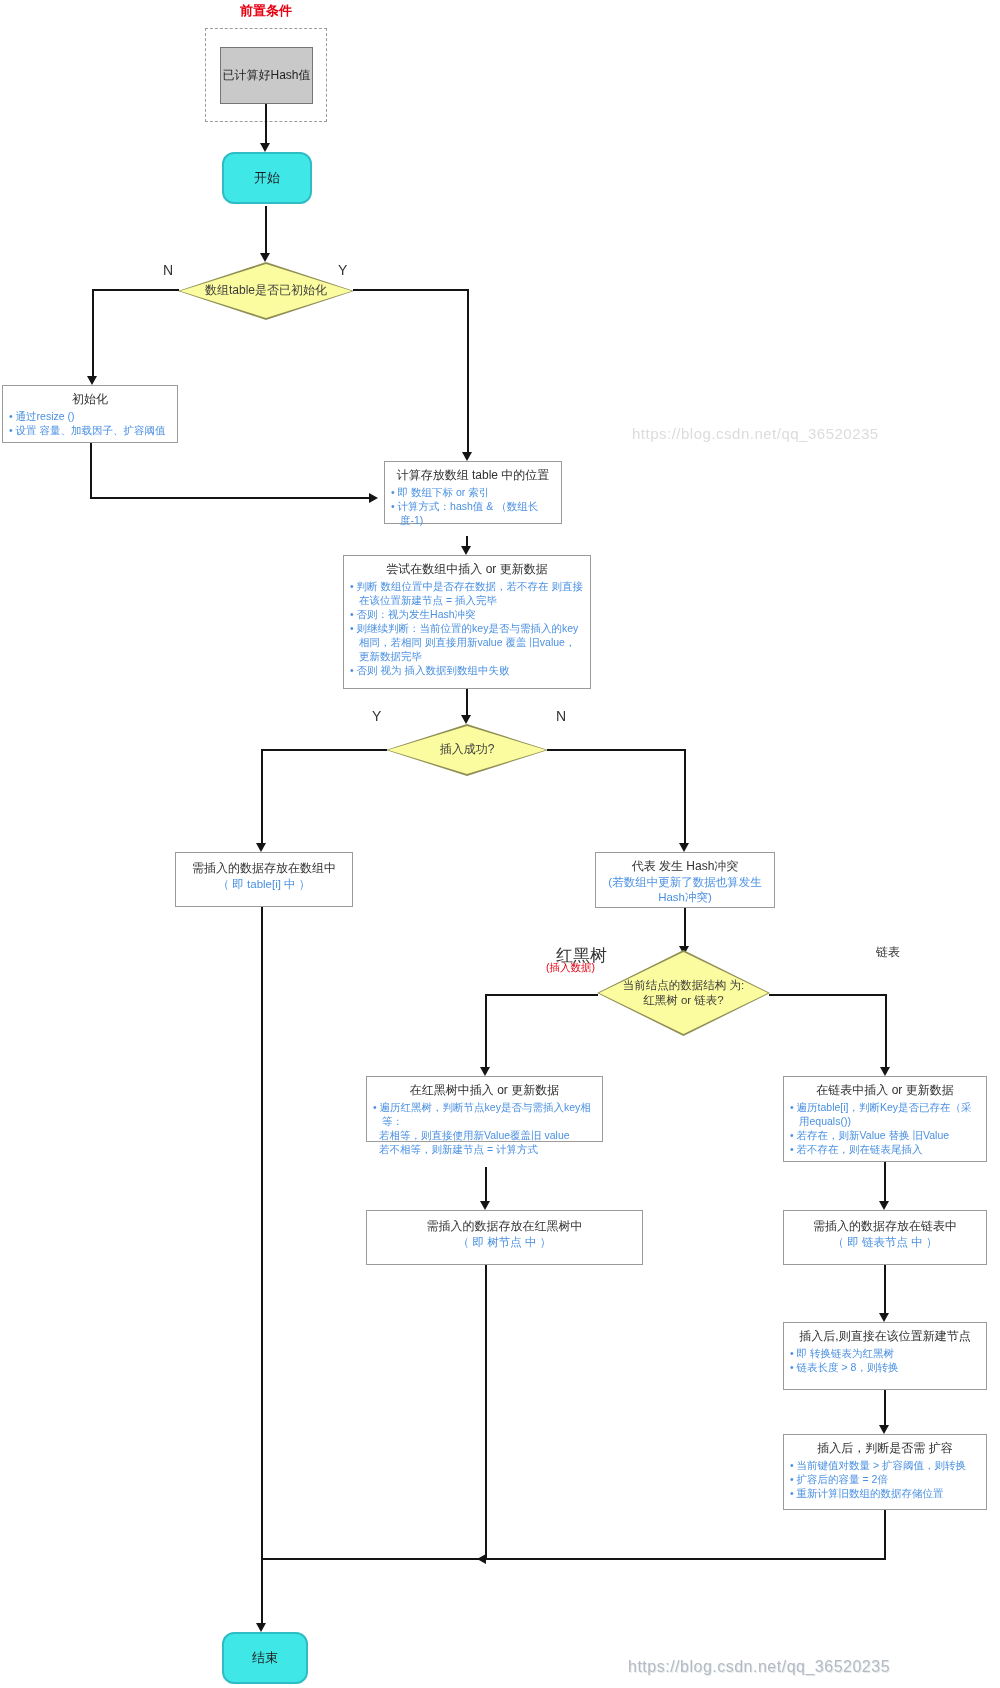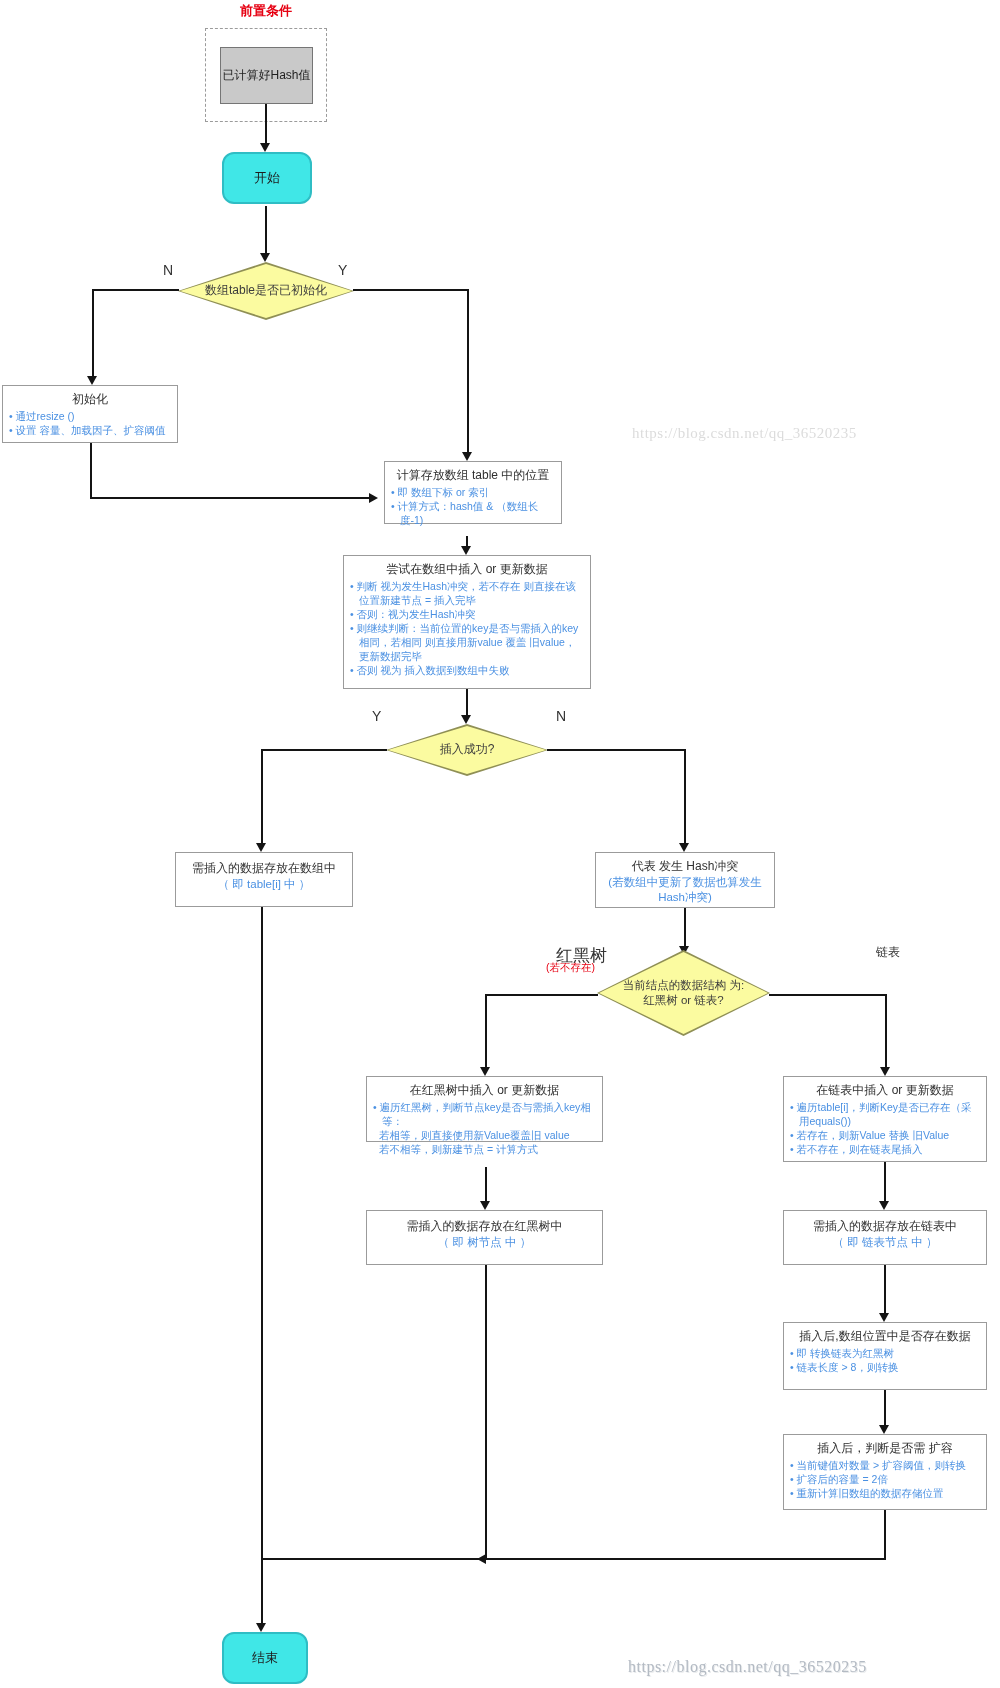--- a/index.html
+++ b/index.html
@@ -24,21 +24,21 @@
   .dia{position:absolute;}
   .dia .dfill{position:absolute;left:0;top:0;right:0;bottom:0;clip-path:polygon(50% 0,100% 50%,50% 100%,0 50%);background:#8f8f55;}
   .dia .dinner{position:absolute;left:2px;top:2px;right:2px;bottom:2px;clip-path:polygon(50% 0,100% 50%,50% 100%,0 50%);background:#fbfba0;display:flex;flex-direction:column;align-items:center;justify-content:center;color:#3c3c3c;}
   .dtext{font-size:12px;line-height:1.3;text-align:center;}
 
   .branch-label{position:absolute;font-size:14px;color:#333;}
   .pre-label{position:absolute;left:205px;top:2px;width:122px;text-align:center;font-size:13px;font-weight:bold;color:#e60012;}
   .dash-box{position:absolute;left:205px;top:28px;width:122px;height:94px;border:1px dashed #9b9b9b;box-sizing:border-box;}
   .gray-box{position:absolute;left:220px;top:47px;width:93px;height:57px;background:#c9c9c9;border:1px solid #757575;box-sizing:border-box;display:flex;align-items:center;justify-content:center;font-size:12px;color:#1f1f1f;}
 
-  .wm{position:absolute;font-family:Liberation Serif, serif;letter-spacing:0.5px;white-space:nowrap;text-align:center;}
+  .wm{position:absolute;font-family:Liberation Sans, sans-serif;letter-spacing:0.5px;white-space:nowrap;text-align:center;}
   .wm-mid{left:632px;top:425px;font-size:15px;color:#dcdcdc;}
   .wm-bot{left:628px;top:1658px;font-size:16px;color:#b3bac3;text-shadow:1px 1px 0 #e8eaec;}
 
   .sub-red{position:absolute;font-size:10.5px;color:#e60012;}
 </style>
 </head>
 <body>
 
 <div id="canvas">
 
@@ -83,21 +83,21 @@
     <div class="box-title">计算存放数组 table 中的位置</div>
     <div class="bl">即 数组下标 or 索引</div>
     <div class="bl">计算方式：hash值 &amp; （数组长度-1)</div>
   </div>
 
   <div class="ln" style="left:466px;top:536px;width:2px;height:12px"></div>
   <div class="ah-down" style="left:461px;top:546px"></div>
 
   <div class="box" style="left:343px;top:555px;width:248px;height:134px">
     <div class="box-title">尝试在数组中插入 or 更新数据</div>
-    <div class="bl">判断 视为发生Hash冲突，若不存在 则直接在该位置新建节点 = 插入完毕</div>
+    <div class="bl">判断 数组位置中是否存在数据，若不存在 则直接在该位置新建节点 = 插入完毕</div>
     <div class="bl">否则：视为发生Hash冲突</div>
     <div class="bl">则继续判断：当前位置的key是否与需插入的key相同，若相同 则直接用新value 覆盖 旧value，更新数据完毕</div>
     <div class="bl">否则 视为 插入数据到数组中失败</div>
   </div>
 
   <div class="ln" style="left:466px;top:689px;width:2px;height:28px"></div>
   <div class="ah-down" style="left:461px;top:715px"></div>
 
   <div class="dia" style="left:386px;top:724px;width:162px;height:52px">
     <div class="dfill"></div>
@@ -130,38 +130,38 @@
   <div class="ah-down" style="left:679px;top:946px"></div>
 
   <div class="dia" style="left:597px;top:950px;width:173px;height:86px">
     <div class="dfill"></div>
     <div class="dinner">
       <div class="dtext" style="font-size:11.5px">当前结点的数据结构 为:</div>
       <div class="dtext" style="font-size:11.5px">红黑树 or 链表?</div>
     </div>
   </div>
   <div class="branch-label" style="left:556px;top:944px;font-size:17px">红黑树</div>
-  <div class="sub-red" style="left:546px;top:961px">(若不存在)</div>
+  <div class="sub-red" style="left:546px;top:961px">(插入数据)</div>
   <div class="branch-label" style="left:876px;top:944px;font-size:12px">链表</div>
 
   <div class="ln" style="left:486px;top:994px;width:112px;height:2px"></div>
   <div class="ln" style="left:485px;top:994px;width:2px;height:74px"></div>
   <div class="ah-down" style="left:480px;top:1067px"></div>
 
   <div class="box" style="left:366px;top:1076px;width:237px;height:66px">
     <div class="box-title">在红黑树中插入 or 更新数据</div>
     <div class="bl">遍历红黑树，判断节点key是否与需插入key相等：</div>
     <div class="cont">若相等，则直接使用新Value覆盖旧 value</div>
     <div class="cont">若不相等，则新建节点 = 计算方式</div>
   </div>
 
   <div class="ln" style="left:485px;top:1167px;width:2px;height:36px"></div>
   <div class="ah-down" style="left:480px;top:1201px"></div>
 
-  <div class="box" style="left:366px;top:1210px;width:237px;height:55px">
+  <div class="box" style="left:366px;top:1210px;width:277px;height:55px">
     <div class="c1">需插入的数据存放在红黑树中</div>
     <div class="c2">（ 即 树节点 中 ）</div>
   </div>
 
   <div class="ln" style="left:485px;top:1265px;width:2px;height:294px"></div>
 
   <div class="ln" style="left:769px;top:994px;width:118px;height:2px"></div>
   <div class="ln" style="left:885px;top:994px;width:2px;height:74px"></div>
   <div class="ah-down" style="left:880px;top:1067px"></div>
 
@@ -177,21 +177,21 @@
 
   <div class="box" style="left:783px;top:1210px;width:204px;height:55px">
     <div class="c1">需插入的数据存放在链表中</div>
     <div class="c2">（ 即 链表节点 中 ）</div>
   </div>
 
   <div class="ln" style="left:884px;top:1265px;width:2px;height:49px"></div>
   <div class="ah-down" style="left:879px;top:1313px"></div>
 
   <div class="box" style="left:783px;top:1322px;width:204px;height:68px">
-    <div class="box-title">插入后,数组位置中是否存在数据</div>
+    <div class="box-title">插入后,则直接在该位置新建节点</div>
     <div class="bl">即 转换链表为红黑树</div>
     <div class="bl">链表长度 &gt; 8，则转换</div>
   </div>
 
   <div class="ln" style="left:884px;top:1390px;width:2px;height:37px"></div>
   <div class="ah-down" style="left:879px;top:1425px"></div>
 
   <div class="box" style="left:783px;top:1434px;width:204px;height:76px">
     <div class="box-title">插入后，判断是否需 扩容</div>
     <div class="bl">当前键值对数量 &gt; 扩容阈值，则转换</div>

